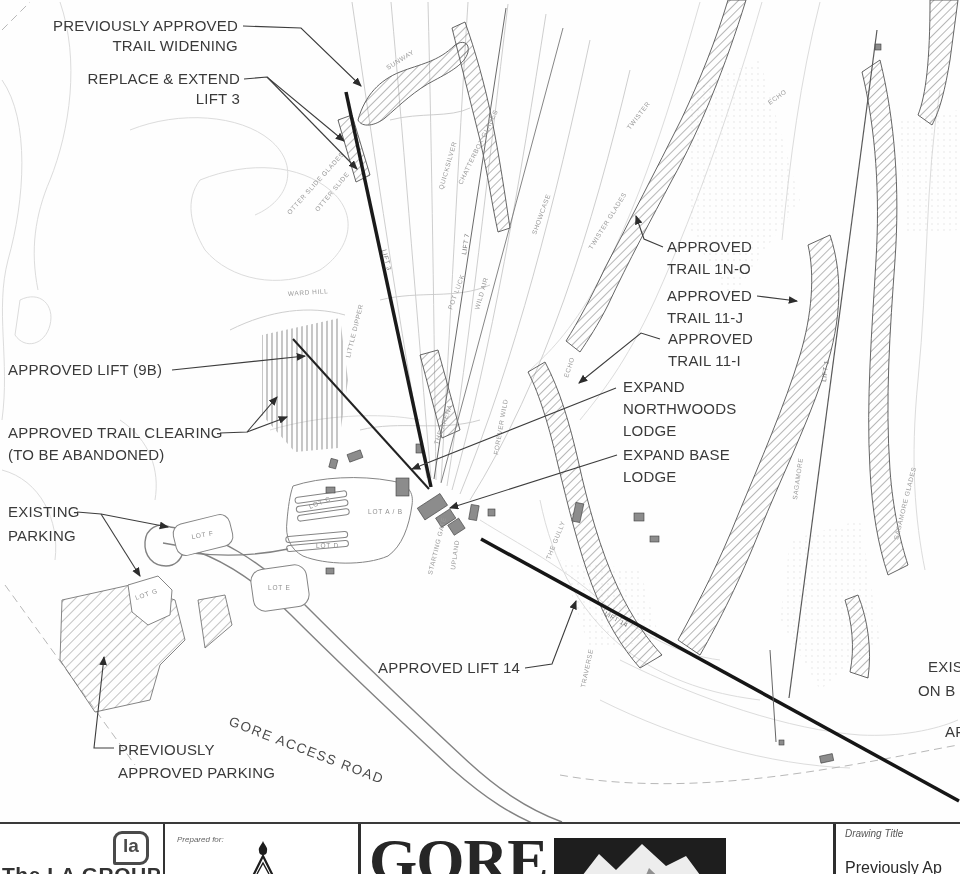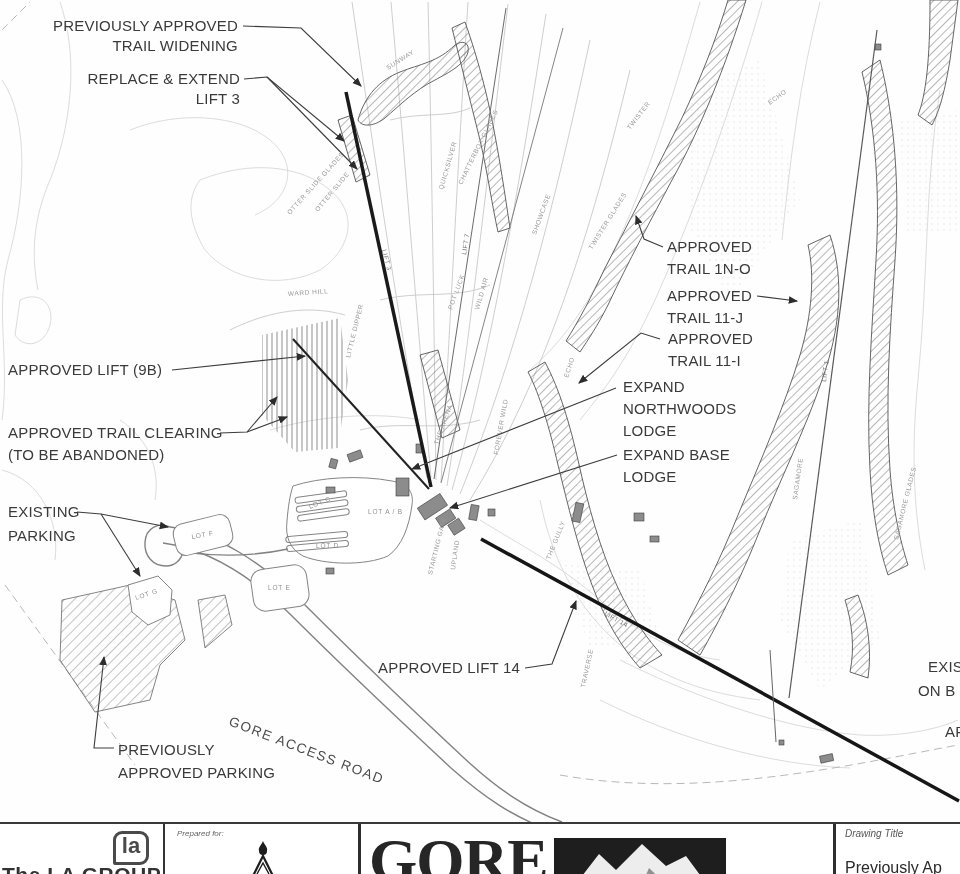--- a/index.html
+++ b/index.html
@@ -10,26 +10,26 @@
   .callout{font-size:15px;fill:#3a3a3a;letter-spacing:.2px;}
   .tiny{font-size:6.5px;fill:#9a9a9a;letter-spacing:.6px;}
   .tiny2{font-size:6.5px;fill:#777;letter-spacing:.5px;}
   .lot{font-size:6.5px;fill:#8f8f8f;letter-spacing:.8px;}
   .roadlbl{font-size:13.5px;fill:#4a4a4a;letter-spacing:1.5px;}
   .footer{position:absolute;left:0;top:822px;width:960px;height:52px;background:#fff;
     border-top:2px solid #3a3a3a;display:flex;overflow:hidden;}
   .fb{position:relative;height:100%;}
   .fb1{width:163px;border-right:2px solid #333;}
   .la-logo{position:absolute;right:14px;top:7px;width:30px;height:28px;border:3.5px solid #4a4a4a;
-    border-radius:9px 9px 9px 2px;color:#4a4a4a;font-weight:bold;font-size:22px;line-height:24px;
+    border-radius:9px 9px 9px 2px;color:#4a4a4a;font-weight:bold;font-size:19px;line-height:24px;
     text-align:center;}
   .la-company{position:absolute;left:2px;bottom:-11px;font-size:21px;font-weight:bold;color:#333;
     letter-spacing:.5px;white-space:nowrap;}
   .fb2{width:193px;border-right:3px solid #2e2e2e;}
-  .prepared{position:absolute;left:12px;top:5px;font-size:8px;font-style:italic;color:#666;}
+  .prepared{position:absolute;left:12px;top:11px;font-size:8px;font-style:italic;color:#666;}
   .orda-icon{position:absolute;left:84px;top:16px;}
   .fb3{flex:0 0 360px;display:flex;align-items:flex-start;padding-left:8px;}
   .gore-word{font-family:"Liberation Serif",serif;font-weight:bold;font-size:62px;line-height:.92;
     color:#262626;margin-top:8px;letter-spacing:-1px;}
   .gore-mtn{width:172px;height:64px;background:#1e1e1e;margin-left:6px;margin-top:14px;}
   .fb-spacer{flex:1;}
   .fb4{width:115px;border-left:3px solid #2e2e2e;padding:4px 0 0 9px;}
   .dt-label{font-size:10px;font-style:italic;color:#555;}
   .dt-line{font-size:16px;color:#2a2a2a;margin-top:20px;white-space:nowrap;}
 </style>

